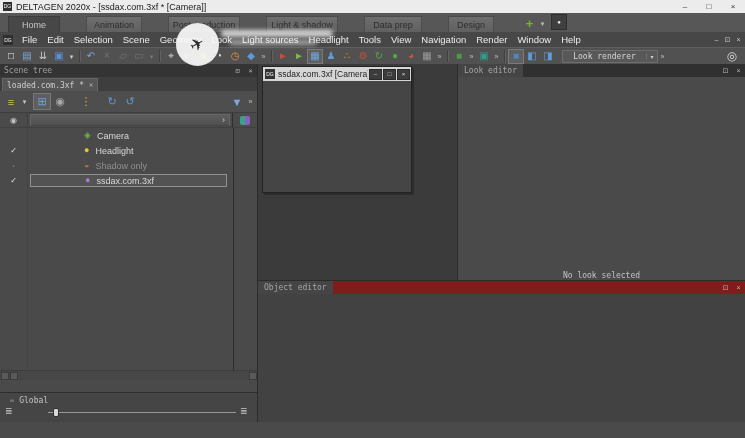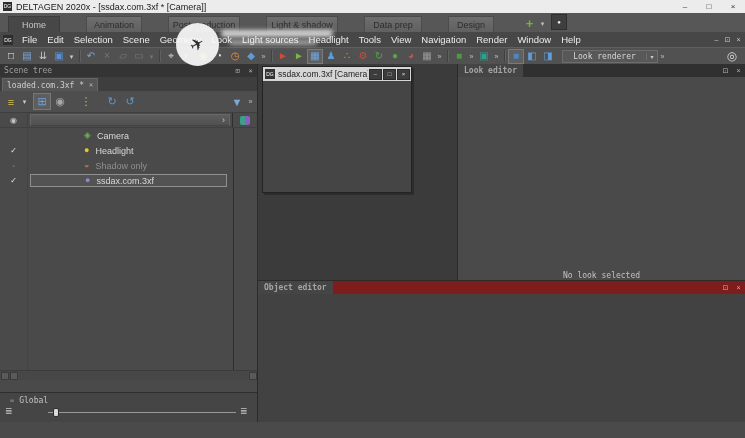--- a/index.html
+++ b/index.html
@@ -54,21 +54,21 @@
   .tb-dropdown .lbl{flex:1;text-align:center;font-size:8px;color:#d6d6d6;}
   .tb-dropdown .caret{width:10px;font-size:6px;color:#cfcfcf;text-align:center;border-left:1px solid #6d6d6d;}
   #toolbar .flex-sp{flex:1;}
   .target-btn{width:20px;height:16px;display:flex;align-items:center;justify-content:center;
               font-size:12px;margin-right:3px;flex:0 0 auto;}
 
   
   .panel-titlebar{height:13px;background:#343434;display:flex;align-items:center;
                   font-size:8px;color:#9e9e9e;}
   .panel-titlebar .tab-label{background:#454545;height:13px;display:flex;align-items:center;
-                             padding:0 6px;color:#a5a5a5;font-weight:bold;}
+                             padding:0 6px;color:#a5a5a5;}
   .panel-titlebar .plain-label{padding-left:4px;}
   .panel-titlebar .spacer{flex:1;}
   .pt-btn{width:13px;height:12px;display:flex;align-items:center;justify-content:center;
           font-size:7px;color:#b5b5b5;}
 
   
   #scene-tree{position:absolute;left:0;top:64px;width:258px;height:328px;background:#4a4a4a;
               border-right:1px solid #2b2b2b;box-sizing:border-box;}
   .st-tabs{height:14px;background:#3e3e3e;display:flex;align-items:flex-end;padding-left:2px;}
   .st-tab{height:13px;background:#565656;border:1px solid #666;border-bottom:none;box-sizing:border-box;

